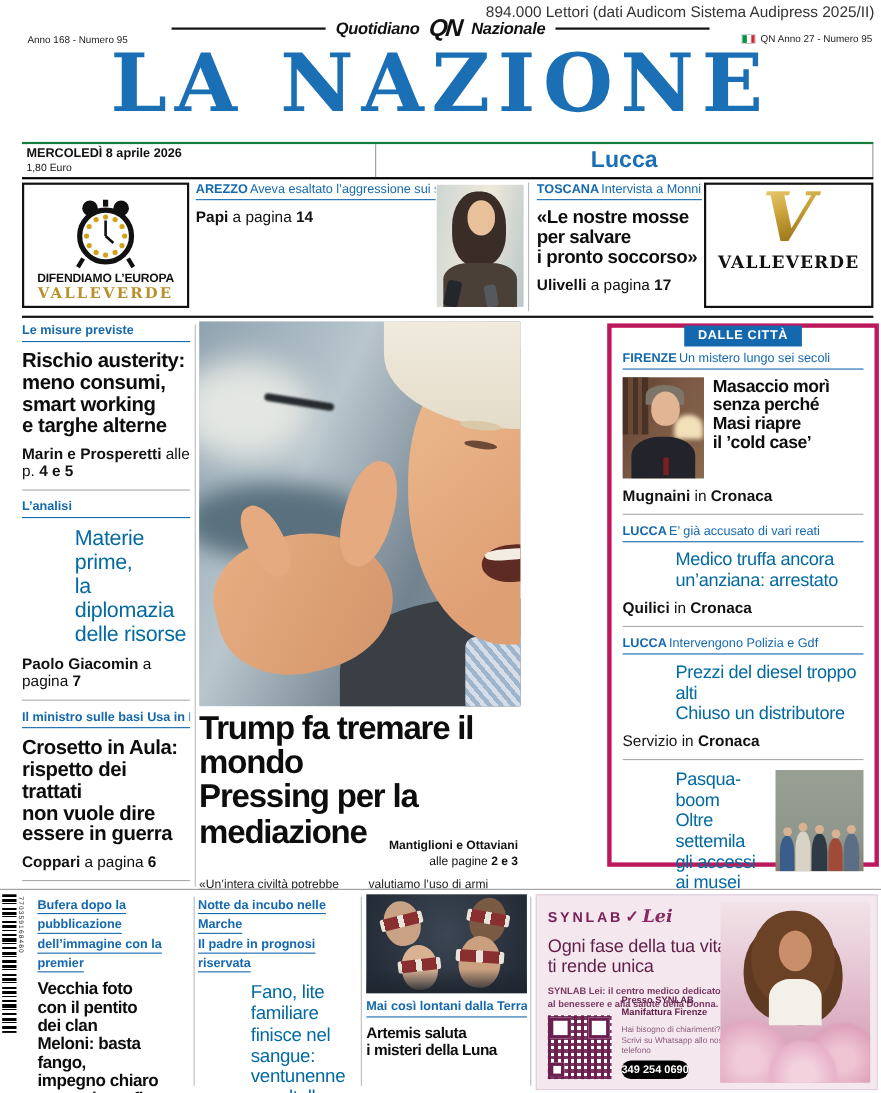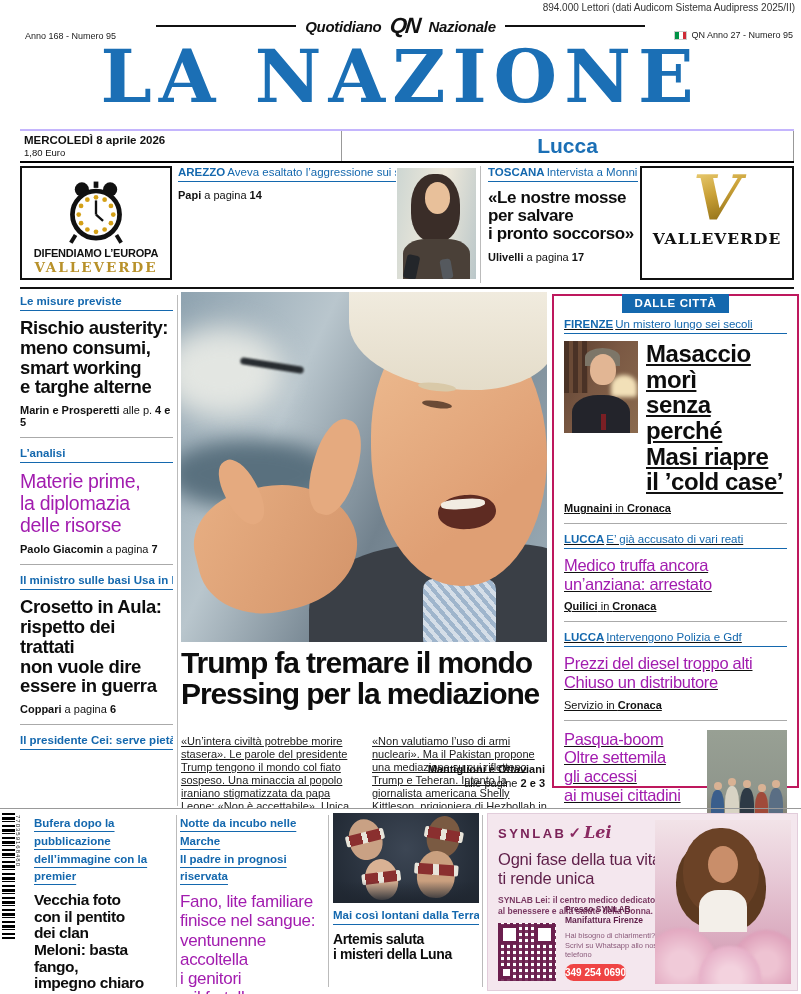--- a/index.html
+++ b/index.html
@@ -3,50 +3,50 @@
 <meta charset="utf-8">
 <style>
   * { box-sizing: border-box; margin: 0; padding: 0; }
   html,body { background:#e8e8e8; }
   #page {
     position: relative; width: 801px; height: 994px; margin: 0 auto;
     background: #fff; overflow: hidden; color: #111;
     font-family: "Liberation Sans", sans-serif;
   }
   
-  .readers { position:absolute; top:2px; right:6px; font-size:10px; color:#333; }
+  .readers { position:absolute; top:2px; right:6px; font-size:14px; color:#333; }
   .brandrow { position:absolute; top:13px; left:0; right:0; display:flex; align-items:center; justify-content:center; gap:9px; }
   .brandrow .rule { width:140px; height:2px; background:#111; }
   .brandword { font-size:15px; font-weight:bold; font-style:italic; letter-spacing:-0.3px; }
   .qnlogo { font-size:22px; font-weight:bold; font-style:italic; letter-spacing:-2px; transform:skew(-6deg); display:inline-block; }
   .annoleft { position:absolute; top:31px; left:25px; font-size:9px; color:#222; }
   .annoright { position:absolute; top:30px; right:8px; font-size:9px; color:#222; display:flex; align-items:center; gap:4px; }
   .flag { width:13px; height:9px; display:flex; border:0.5px solid #ccc; }
   .flag i { flex:1; } .flag .g{background:#009246;} .flag .w{background:#fff;} .flag .r{background:#ce2b37;}
   
   .masthead {
     position:absolute; top:36px; left:0; right:0; text-align:center;
     font-family:"DejaVu Serif", serif; font-weight:bold; font-size:73px;
     letter-spacing:7px; color:#1b6fb5; line-height:1.1; white-space:nowrap;
   }
   
-  .dateline { position:absolute; top:129px; left:20px; right:7px; height:34px; border-top:2px solid #c4b5fd; border-bottom:2px solid #000; display:flex; }
+  .dateline { position:absolute; top:129px; left:20px; right:7px; height:34px; border-top:2px solid #15803d; border-bottom:2px solid #000; display:flex; }
   .dl-left { width:322px; padding:3px 4px 0 4px; border-right:1px solid #999; }
   .dl-date { font-weight:bold; font-size:11.5px; }
   .dl-price { font-size:9.5px; margin-top:1px; }
   .dl-center { flex:1; display:flex; align-items:center; justify-content:center; border-right:1px solid #999; }
   .dl-edition { color:#1b6fb5; font-weight:bold; font-size:21px; }
   .dl-right { width:168px; text-align:right; padding:4px 2px 0 0; font-size:9px; line-height:1.4; }
   
   .kick { font-size:11.5px; color:#1468ae; border-bottom:1.5px solid #1468ae; padding-bottom:3px; margin-bottom:7px; font-weight:bold; white-space:nowrap; overflow:hidden; }
   .kick .kt { font-weight:normal; margin-left:2px; }
   .kick2 { font-size:11.5px; color:#1468ae; font-weight:bold; line-height:1.55; white-space:pre-line; text-decoration:underline; text-decoration-thickness:1px; text-underline-offset:3.5px; margin-bottom:6px; }
   .hl-b { font-weight:bold; color:#0d0d0d; white-space:pre-line; letter-spacing:-0.4px; line-height:1.07; }
-  .hl-l { font-weight:normal; color:#a21caf; white-space:pre-line; letter-spacing:-0.3px; line-height:1.13; }
-  .by { font-size:11px; margin-top:7px; color:#111; }
+  .hl-l { font-weight:normal; color:#0369a1; white-space:pre-line; letter-spacing:-0.3px; line-height:1.13;margin-left:48px; }
+  .by { font-size:14px; margin-top:7px; color:#111; }
   .by b { font-weight:bold; }
   .sep { height:1px; background:#aaa; margin:9px 0; }
   .vr { position:absolute; width:1px; background:#bbb; }
   
   .topstrip { position:absolute; top:166px; left:20px; right:7px; height:117px; }
   .ad-left { position:absolute; left:0; top:0; width:152px; height:114px; border:2px solid #111; display:flex; flex-direction:column; align-items:center; justify-content:flex-end; padding-bottom:3px; overflow:hidden; }
   .ad-left svg { margin-bottom:1px; }
   .adl1 { font-weight:bold; font-size:11px; letter-spacing:-0.2px; }
   .adl2 { font-family:"DejaVu Serif", serif; font-weight:bold; font-size:13.5px; letter-spacing:2px; color:#b8912a; }
   .arezzo { position:absolute; left:158px; top:0; width:218px; }
@@ -66,21 +66,21 @@
   .vv-v { font-family:"DejaVu Serif", serif; font-weight:bold; font-style:italic; font-size:62px; line-height:0.98;
     background:linear-gradient(160deg,#f6dd8a 10%,#caa137 45%,#8a6a14 75%,#e8c96a); -webkit-background-clip:text; background-clip:text; color:transparent; }
   .vv-name { font-family:"DejaVu Serif", serif; font-weight:bold; font-size:15.5px; letter-spacing:1px; color:#111; }
   .hr-black { position:absolute; top:287px; left:20px; right:7px; height:2px; background:#111; }
   
   .leftcol { position:absolute; top:295px; left:20px; width:153px; height:512px; overflow:hidden; }
   .leftcol .hl-b { font-size:18.5px; }
   .leftcol .hl-l { font-size:19.5px; }
   .vr-lc { top:295px; bottom:188px; left:176.5px; }
   
-  .maincol { position:absolute; left:181px; top:292px; width:366px; height:516px; overflow:hidden; }
+  .maincol { position:absolute; left:181px; top:292px; width:292px; height:516px; overflow:hidden; }
   .ph-trump { position:relative; width:366px; height:350px; overflow:hidden;
     background:linear-gradient(115deg,#8fa3b0 0%,#b9c6cd 30%,#72828e 58%,#9fb0ba 100%); }
   .ph-trump div { position:absolute; }
   .t-blur1 { left:-6%; top:10%; width:34%; height:26%; background:#e3e6e2; border-radius:50%; filter:blur(14px); }
   .t-desk { left:-4%; top:42%; width:46%; height:20%; background:#59707e; border-radius:50%; filter:blur(10px); }
   .t-mic { left:16%; top:20%; width:64px; height:7px; background:#272c30; border-radius:4px; transform:rotate(9deg); filter:blur(1px); }
   .t-suit { right:-10%; bottom:-14%; width:75%; height:42%; background:#3a3f46; border-radius:45% 25% 0 0; }
   .t-shirt { right:14%; bottom:-2%; width:20%; height:20%; background:repeating-linear-gradient(50deg,#d5dee8 0 4px,#9fb5cc 4px 8px); border-radius:10px; }
   .t-face { right:0%; top:6%; width:48%; height:78%; background:linear-gradient(140deg,#eebd92,#df9f74 70%); border-radius:46% 54% 48% 52%; }
   .t-hair { right:-2%; top:-4%; width:56%; height:32%; background:linear-gradient(#f2ede1,#e4dcc9); border-radius:10% 0 40% 62%; }
@@ -89,33 +89,33 @@
   .t-mouth { right:14%; top:58%; width:58px; height:34px; background:#5e2b22; border-radius:48%; transform:rotate(-4deg); }
   .t-teeth { right:17%; top:59%; width:44px; height:10px; background:#f2ece2; border-radius:40%; transform:rotate(-4deg); }
   .t-hand1 { left:4%; top:55%; width:44%; height:36%; background:linear-gradient(130deg,#e8af83,#d3946a); border-radius:42% 58% 50% 50%; transform:rotate(-14deg); }
   .t-finger { left:36%; top:36%; width:12%; height:28%; background:#e5aa7f; border-radius:46%; transform:rotate(16deg); }
   .t-thumb { left:12%; top:47%; width:9%; height:20%; background:#e5aa7f; border-radius:46%; transform:rotate(-28deg); }
   .main-hl { margin-top:5px; font-size:30px; font-weight:bold; letter-spacing:-1.1px; line-height:1.04; color:#0d0d0d; white-space:pre-line; }
   .main-body { margin-top:26px; column-count:2; column-gap:16px; font-size:11px; line-height:1.17; color:#1c1c1c; letter-spacing:0;text-decoration:underline; }
   .main-by { position:absolute; right:2px; top:470px; text-align:right; font-size:11px; line-height:1.3; }
   .main-by .l1 { font-weight:bold; }
   
-  .rightcol { position:absolute; left:552px; top:294px; width:247px; height:494px; border:2px solid #be185d;text-decoration:underline; }
+  .rightcol { position:absolute; left:552px; top:294px; width:247px; height:494px; border:4px solid #be185d; }
   .rc-tab { position:absolute; top:-2px; left:50%; transform:translateX(-50%); background:#1468ae; color:#fff; font-size:11.5px; font-weight:bold; letter-spacing:0.6px; padding:3px 13px 4px; white-space:nowrap; }
   .rc-in { padding:22px 10px 6px; }
   .rc-row { display:flex; gap:8px; }
   .fz-photo { width:74px; height:92px; flex:none; position:relative; overflow:hidden; background:linear-gradient(120deg,#5a3f30,#7a5843 45%,#8a6a4e); }
   .fz-photo div { position:absolute; }
   .x-books { left:0; top:0; width:24px; height:52px; background:repeating-linear-gradient(90deg,#4a3226 0 5px,#6a4a36 5px 9px); }
   .x-lamp { right:1px; top:34px; width:26px; height:22px; background:#f2e0b8; border-radius:50% 50% 12% 12%; filter:blur(2px); }
   .x-suit { left:8px; bottom:0; width:58px; height:38px; background:#23242b; border-radius:45% 45% 0 0; }
   .x-hair { left:21px; top:7px; width:35px; height:18px; background:#7d7668; border-radius:50% 50% 0 0; }
   .x-face { left:26px; top:13px; width:26px; height:31px; background:#e2b694; border-radius:50% 50% 45% 45%; }
   .x-tie { left:37px; bottom:3px; width:5px; height:16px; background:#7a1f24; }
-  .fz-hl { font-size:24px; }
+  .fz-hl { font-size:16px; }
   .rc-hll { font-size:16.5px; }
   .pq-photo { width:80px; height:92px; flex:none; position:relative; overflow:hidden; background:linear-gradient(#98a094 0%,#8f968c 68%,#837e70 100%); }
   .pq-photo div { position:absolute; bottom:0; border-radius:45% 45% 0 0; }
   .p1 { left:4px; width:13px; height:32px; background:#3a5e8c; }
   .p2 { left:18px; width:14px; height:36px; background:#d8d3c4; }
   .p3 { left:33px; width:14px; height:34px; background:#2e3a46; }
   .p4 { left:48px; width:13px; height:30px; background:#a04a3a; }
   .p5 { left:62px; width:14px; height:34px; background:#5a6e84; }
   .pq-photo div::before { content:""; position:absolute; top:-8px; left:3px; width:8px; height:8px; border-radius:50%; background:#d9b294; }
   
@@ -151,21 +151,21 @@
   .sy-body { margin-top:7px; font-size:8.5px; line-height:1.3; color:#7a3a63; font-weight:bold; white-space:pre-line; }
   .sy-row { position:absolute; left:10px; bottom:9px; display:flex; gap:9px; align-items:flex-end; }
   .qr { position:relative; width:58px; height:58px; background:
       repeating-linear-gradient(0deg,rgba(107,31,78,0.9) 0 3px,transparent 3px 6px),
       repeating-linear-gradient(90deg,#6b1f4e 0 3px,#fff 3px 6px); background-color:#fff; }
   .qr::before { content:""; position:absolute; top:2px; left:2px; width:13px; height:13px; border:3px solid #6b1f4e; background:#fff; }
   .qr::after { content:""; position:absolute; top:2px; right:2px; width:13px; height:13px; border:3px solid #6b1f4e; background:#fff; }
   .qr .qf { position:absolute; bottom:2px; left:2px; width:13px; height:13px; border:3px solid #6b1f4e; background:#fff; }
   .sy-loc { font-size:8.5px; font-weight:bold; color:#5f1f49; line-height:1.35; white-space:pre-line; }
   .sy-contact { margin-top:4px; font-size:7.5px; color:#8a5a7a; line-height:1.3; white-space:pre-line; }
-  .sy-phone { display:inline-block; margin-top:4px; background:#ef4444; color:#fff; font-size:10px; font-weight:bold; padding:3px 0; border-radius:10px; }
+  .sy-phone { display:inline-block; margin-top:4px; background:#000000; color:#fff; font-size:10px; font-weight:bold; padding:3px 0; border-radius:10px; }
   .ph-woman { position:absolute; right:6px; top:6px; bottom:6px; width:136px; overflow:hidden;
     background:linear-gradient(#f2e3e8 0%,#e7c9d6 35%,#d9a8bd 75%,#cf9cb2 100%); }
   .ph-woman div { position:absolute; }
   .w-hair { left:28px; top:8px; width:76px; height:88px; background:#6b4226; border-radius:48%; box-shadow:-7px 12px 0 #5d3a20,7px 16px 0 #5d3a20; }
   .w-face { left:53px; top:26px; width:30px; height:37px; background:#c98e6a; border-radius:50%; }
   .w-top { left:44px; top:70px; width:48px; height:42px; background:#f3efe9; border-radius:40% 40% 0 0; }
   .w-f1 { left:-10px; bottom:-16px; width:72px; height:72px; background:radial-gradient(circle,#f0cad8 25%,#e2a8c0 70%); border-radius:50%; filter:blur(1px); }
   .w-f2 { right:-8px; bottom:-12px; width:66px; height:66px; background:radial-gradient(circle,#eec3d2 25%,#dd9fb9 70%); border-radius:50%; filter:blur(1px); }
   .w-f3 { left:44px; bottom:-24px; width:62px; height:62px; background:radial-gradient(circle,#f3d2de 25%,#e6b0c8 70%); border-radius:50%; filter:blur(1px); }
 </style>

